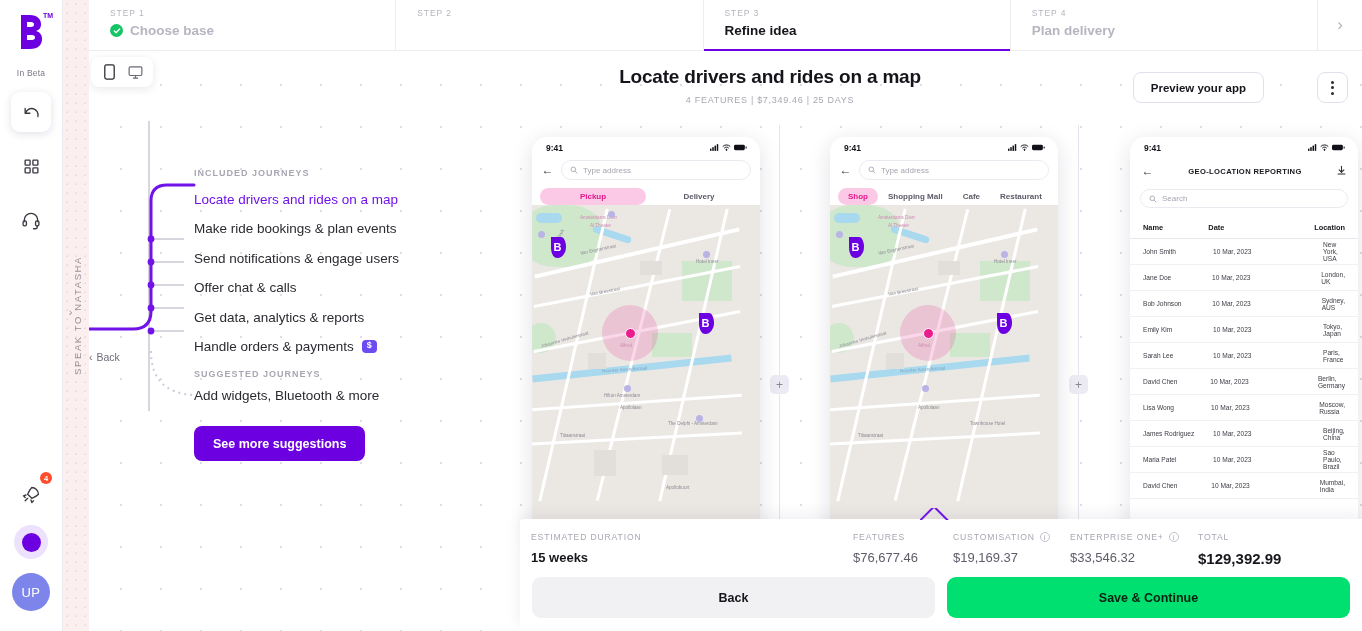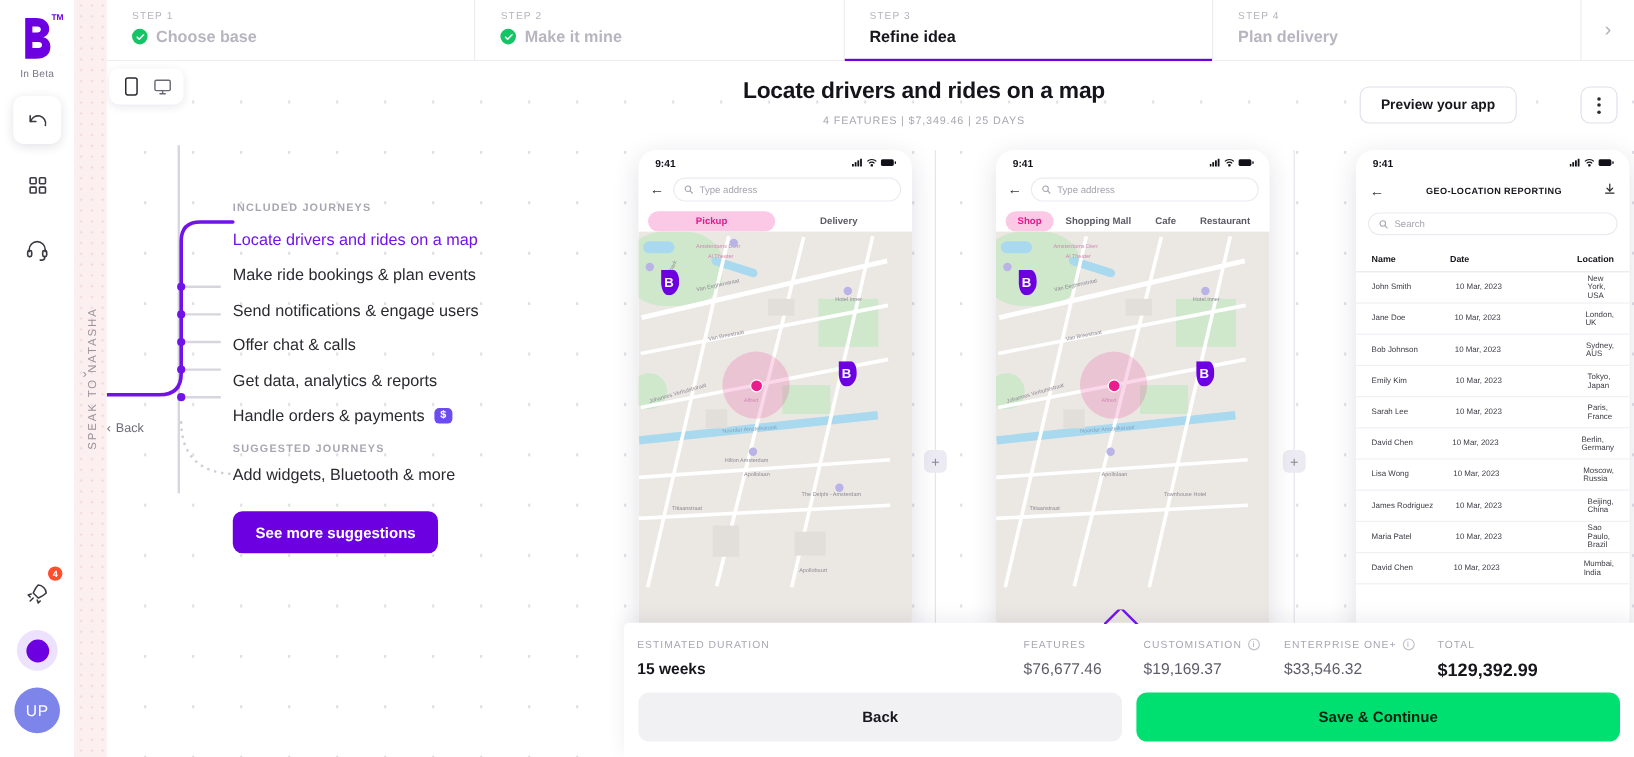--- a/index.html
+++ b/index.html
@@ -16,21 +16,21 @@
     background: #fff; border-right: 1px solid #eceaf1;
     display: flex; flex-direction: column; align-items: center;
   }
   .logo-wrap { margin-top: 12px; display:flex; flex-direction:column; align-items:center; }
   .logo-b {
     position: relative; width: 30px; height: 40px;
     display: flex; align-items: center; justify-content: center;
   }
   .logo-b svg { display:block; }
   .logo-tm { position:absolute; top:0px; right:-7px; font-size:7px; color:#6c00e0; font-weight:700;}
-  .beta { font-size: 8.5px; color: #7b7887; margin-top: 4px; letter-spacing: .2px;}
+  .beta { font-size: 8.5px; color: #7b7887; margin-top: 16px; letter-spacing: .2px;}
   .rail-btn {
     width: 40px; height: 40px; border-radius: 9px;
     display: flex; align-items: center; justify-content: center;
     color: #3b3a42; position: relative; margin-top: 14px;
   }
   .rail-btn.card { background: #fff; box-shadow: 0 2px 9px rgba(30,20,60,.13); }
   .badge-dot {
     position: absolute; top: -3px; right: -1px;
     background: #ff4d2e; color: #fff; font-size: 7.5px; font-weight: 700;
     width: 12px; height: 12px; border-radius: 50%;
@@ -145,21 +145,21 @@
     display: flex; align-items: center; justify-content: center;
   }
   .back-link {
     position: absolute; left: 0px; top: 240px; font-size: 10.5px; color: #6e6b78;
     display: flex; align-items: center; gap: 4px;
   }
 
   
   .screens { position: absolute; left: 443px; top: 74px; }
   .phone {
-    position: absolute; top: 0; width: 228px; height: 405px; background: #fff;
+    position: absolute; top: 12px; width: 228px; height: 405px; background: #fff;
     border-radius: 15px; box-shadow: 0 5px 22px rgba(34,24,64,.13); overflow: hidden;
   }
   .phone.p1 { left: 0; }
   .phone.p2 { left: 298px; }
   .phone.p3 { left: 598px; }
   .status {
     height: 21px; display: flex; align-items: center; justify-content: space-between;
     padding: 0 13px 0 14px; font-size: 8.5px; font-weight: 700; color: #121119;
   }
   .status .sig { display:flex; align-items:center; gap: 3px; }
@@ -348,28 +348,20 @@
         <span class="check">
           <svg width="8" height="8" viewBox="0 0 24 24" fill="none" stroke="#fff" stroke-width="4" stroke-linecap="round" stroke-linejoin="round">
               <path d="M4 12l5 5L20 6"></path>
             </svg>
         </span>
         <span>Choose base</span>
       </div>
     </div>
     <div class="step done">
       <div class="step-label">STEP 2</div>
-      <div class="step-title">
-        <span class="check">
-          <svg width="8" height="8" viewBox="0 0 24 24" fill="none" stroke="#fff" stroke-width="4" stroke-linecap="round" stroke-linejoin="round">
-              <path d="M4 12l5 5L20 6"></path>
-            </svg>
-        </span>
-        <span>Make it mine</span>
-      </div>
     </div>
     <div class="step active">
       <div class="step-label">STEP 3</div>
       <div class="step-title">
         <span>Refine idea</span>
       </div>
     </div>
     <div class="step">
       <div class="step-label">STEP 4</div>
       <div class="step-title">

